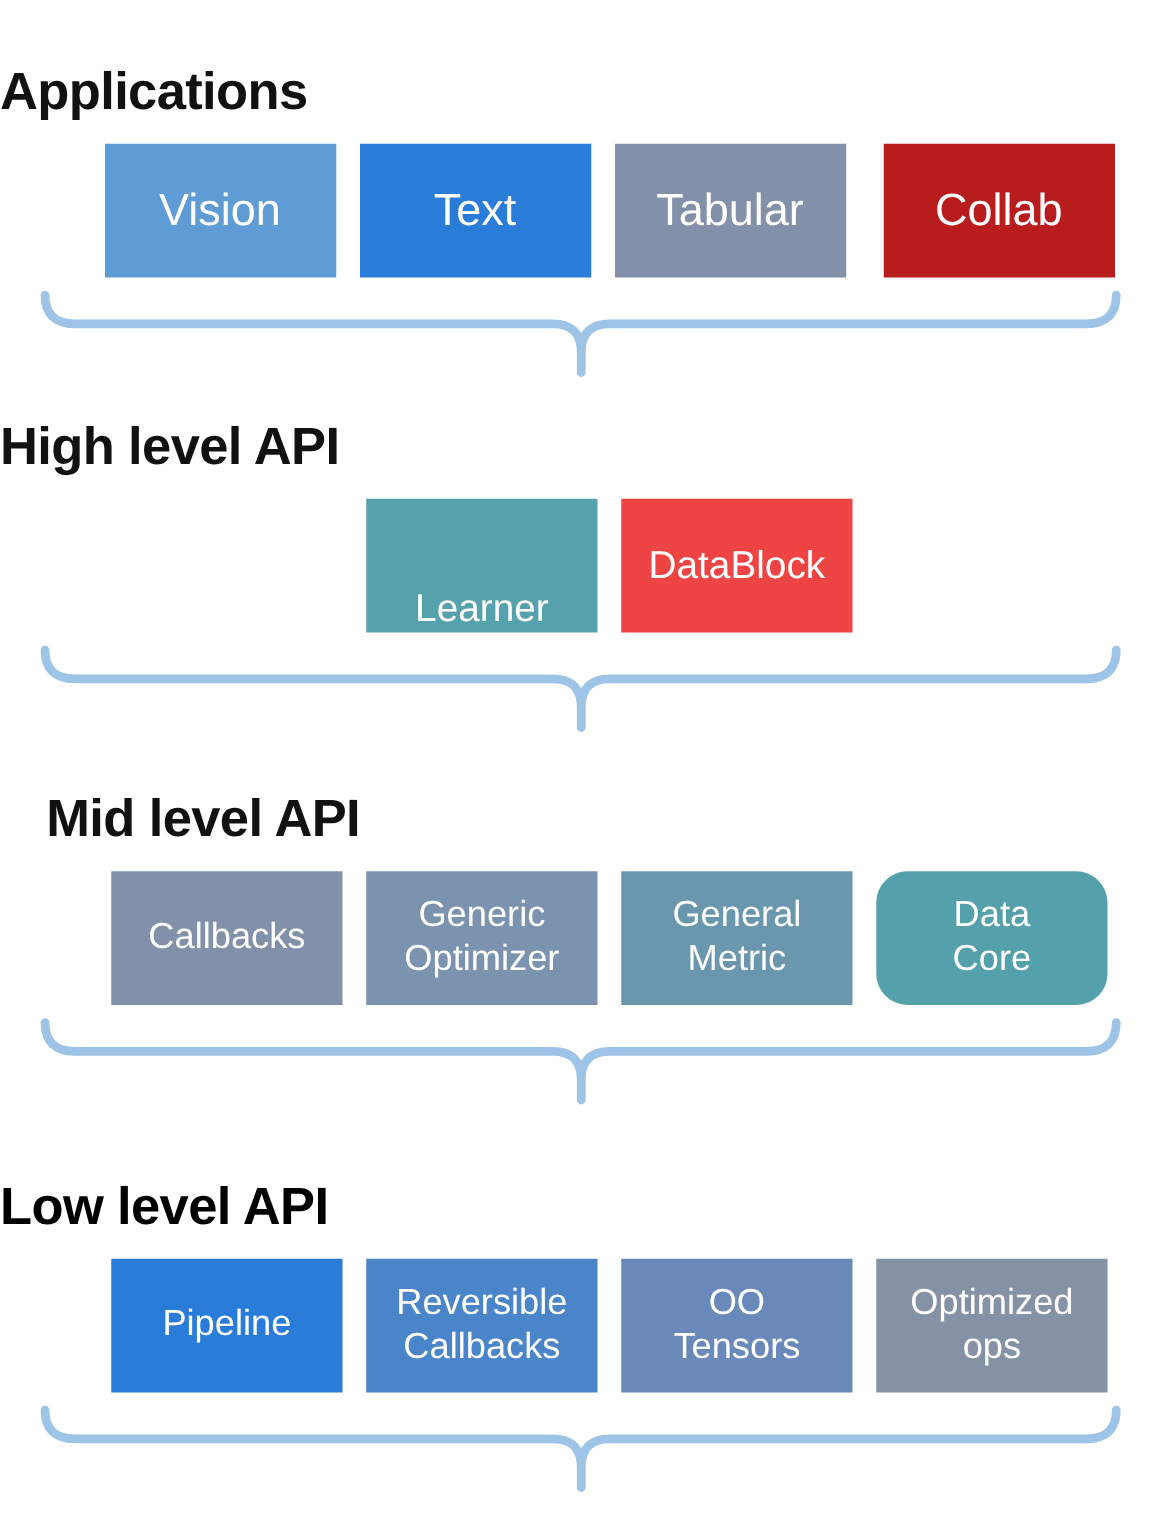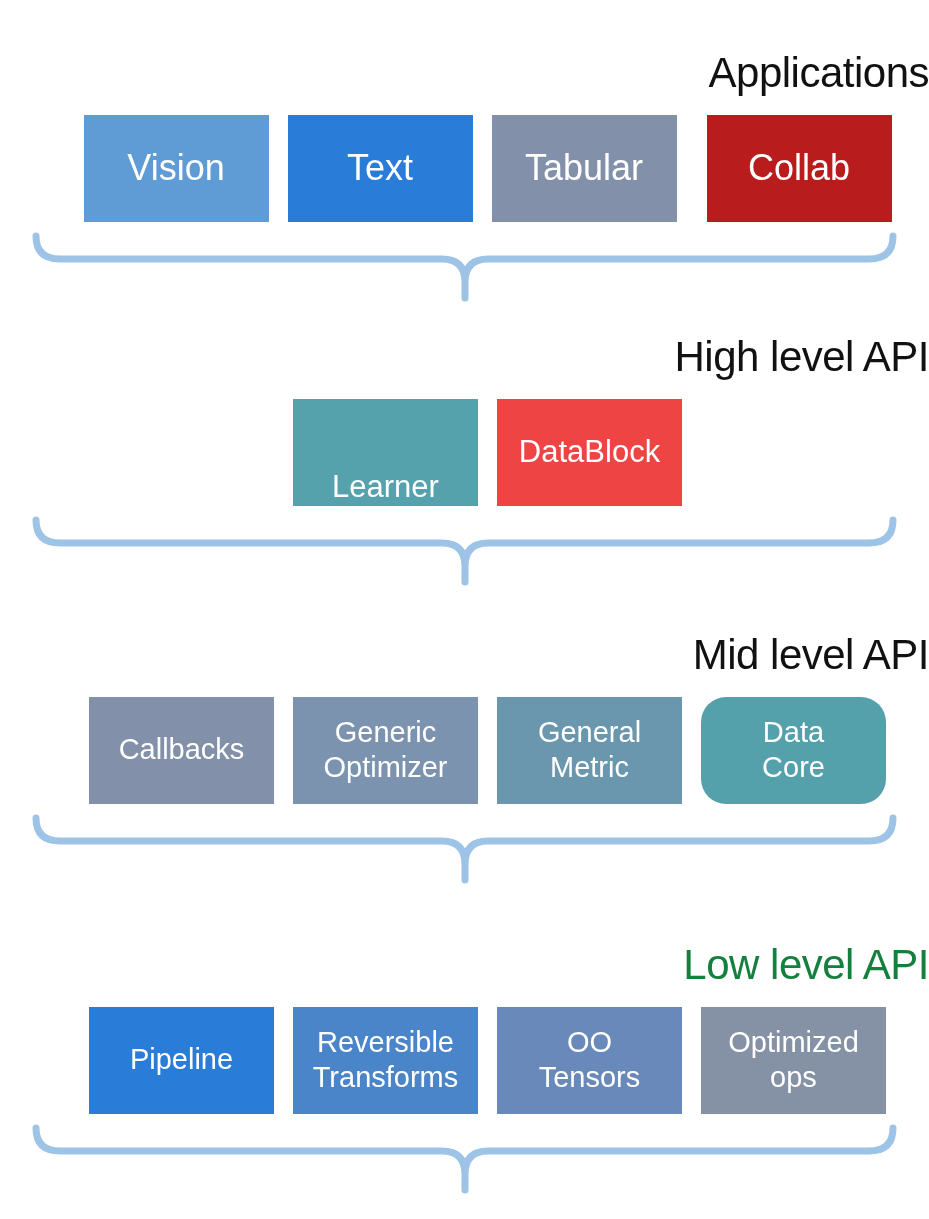--- a/index.html
+++ b/index.html
@@ -15,23 +15,23 @@
     background: #ffffff;
     overflow: hidden;
   }
   .layer {
     position: absolute;
     left: 0;
     width: 929px;
   }
   .layer-title {
     margin: 0 0 14px 0;
-    text-align: right;
+    text-align: left;
     font-size: 42px;
-    font-weight: 400;
+    font-weight: 700;
     letter-spacing: -0.5px;
     line-height: 1.3;
   }
   .box-row {
     display: flex;
     justify-content: center;
     gap: 19px;
     padding-left: 46px;
   }
   .box {
@@ -125,28 +125,28 @@
 Core</span>
       </div>
     </div>
     <svg class="brace" viewBox="0 0 929 70">
       <path d="M 36,4 Q 36,27 60,27 L 442,27 Q 465,27 465,50 L 465,66
                M 893,4 Q 893,27 869,27 L 488,27 Q 465,27 465,50 L 465,66" stroke="#9DC3E6"></path>
     </svg>
   </section>
 
   <section class="layer layer-4" style="top:938px">
-    <h2 class="layer-title" style="color: #15803d; padding-left: 34px;">Low level API</h2>
+    <h2 class="layer-title" style="color: #000000;">Low level API</h2>
     <div class="box-row">
       <div class="box" style="background-color: rgb(42, 124, 217);">
         <span class="box-label">Pipeline</span>
       </div>
       <div class="box" style="background-color: rgb(74, 132, 201);">
         <span class="box-label">Reversible
-Transforms</span>
+Callbacks</span>
       </div>
       <div class="box" style="background-color: rgb(104, 137, 186);">
         <span class="box-label">OO
 Tensors</span>
       </div>
       <div class="box" style="background-color: rgb(133, 145, 164);">
         <span class="box-label">Optimized
 ops</span>
       </div>
     </div>

